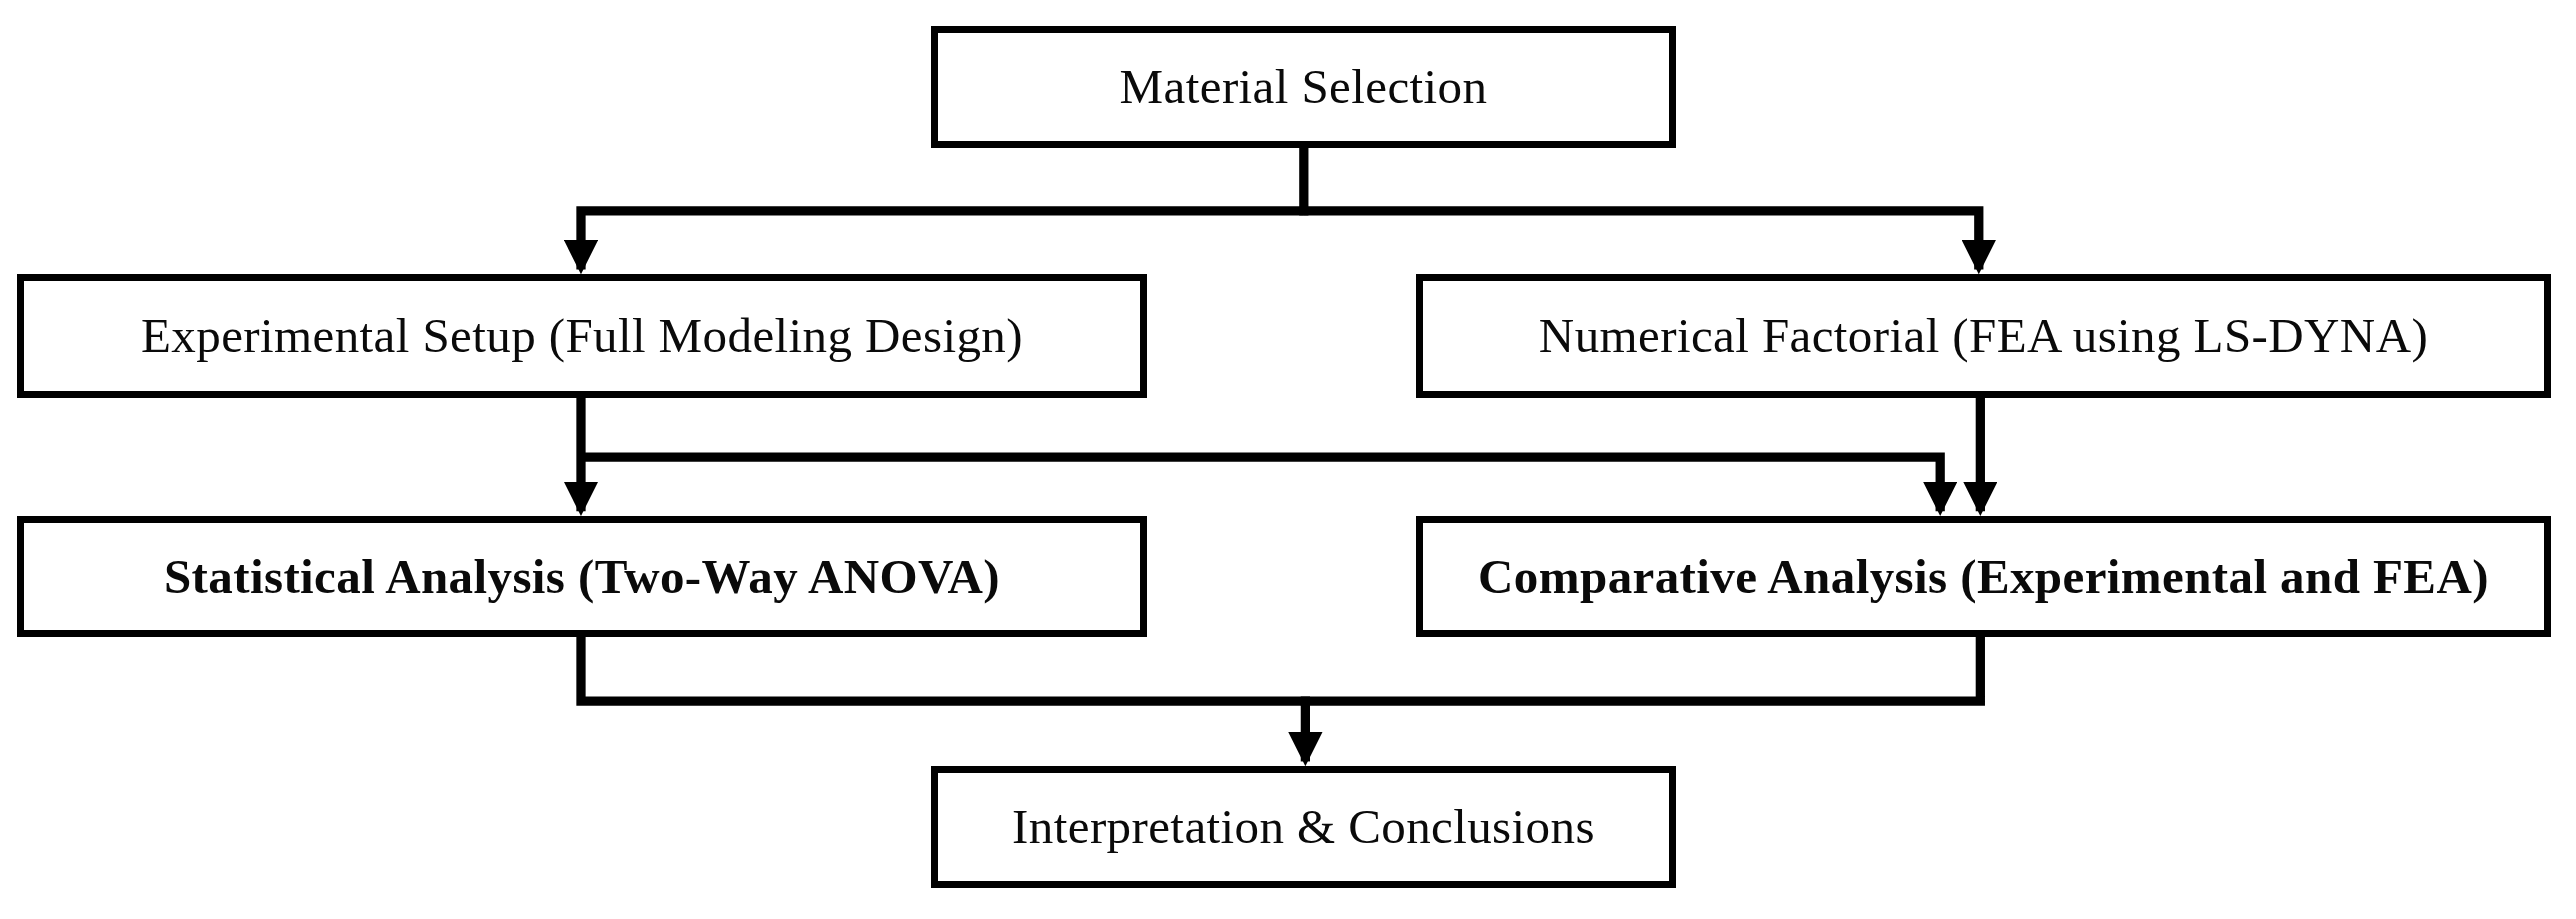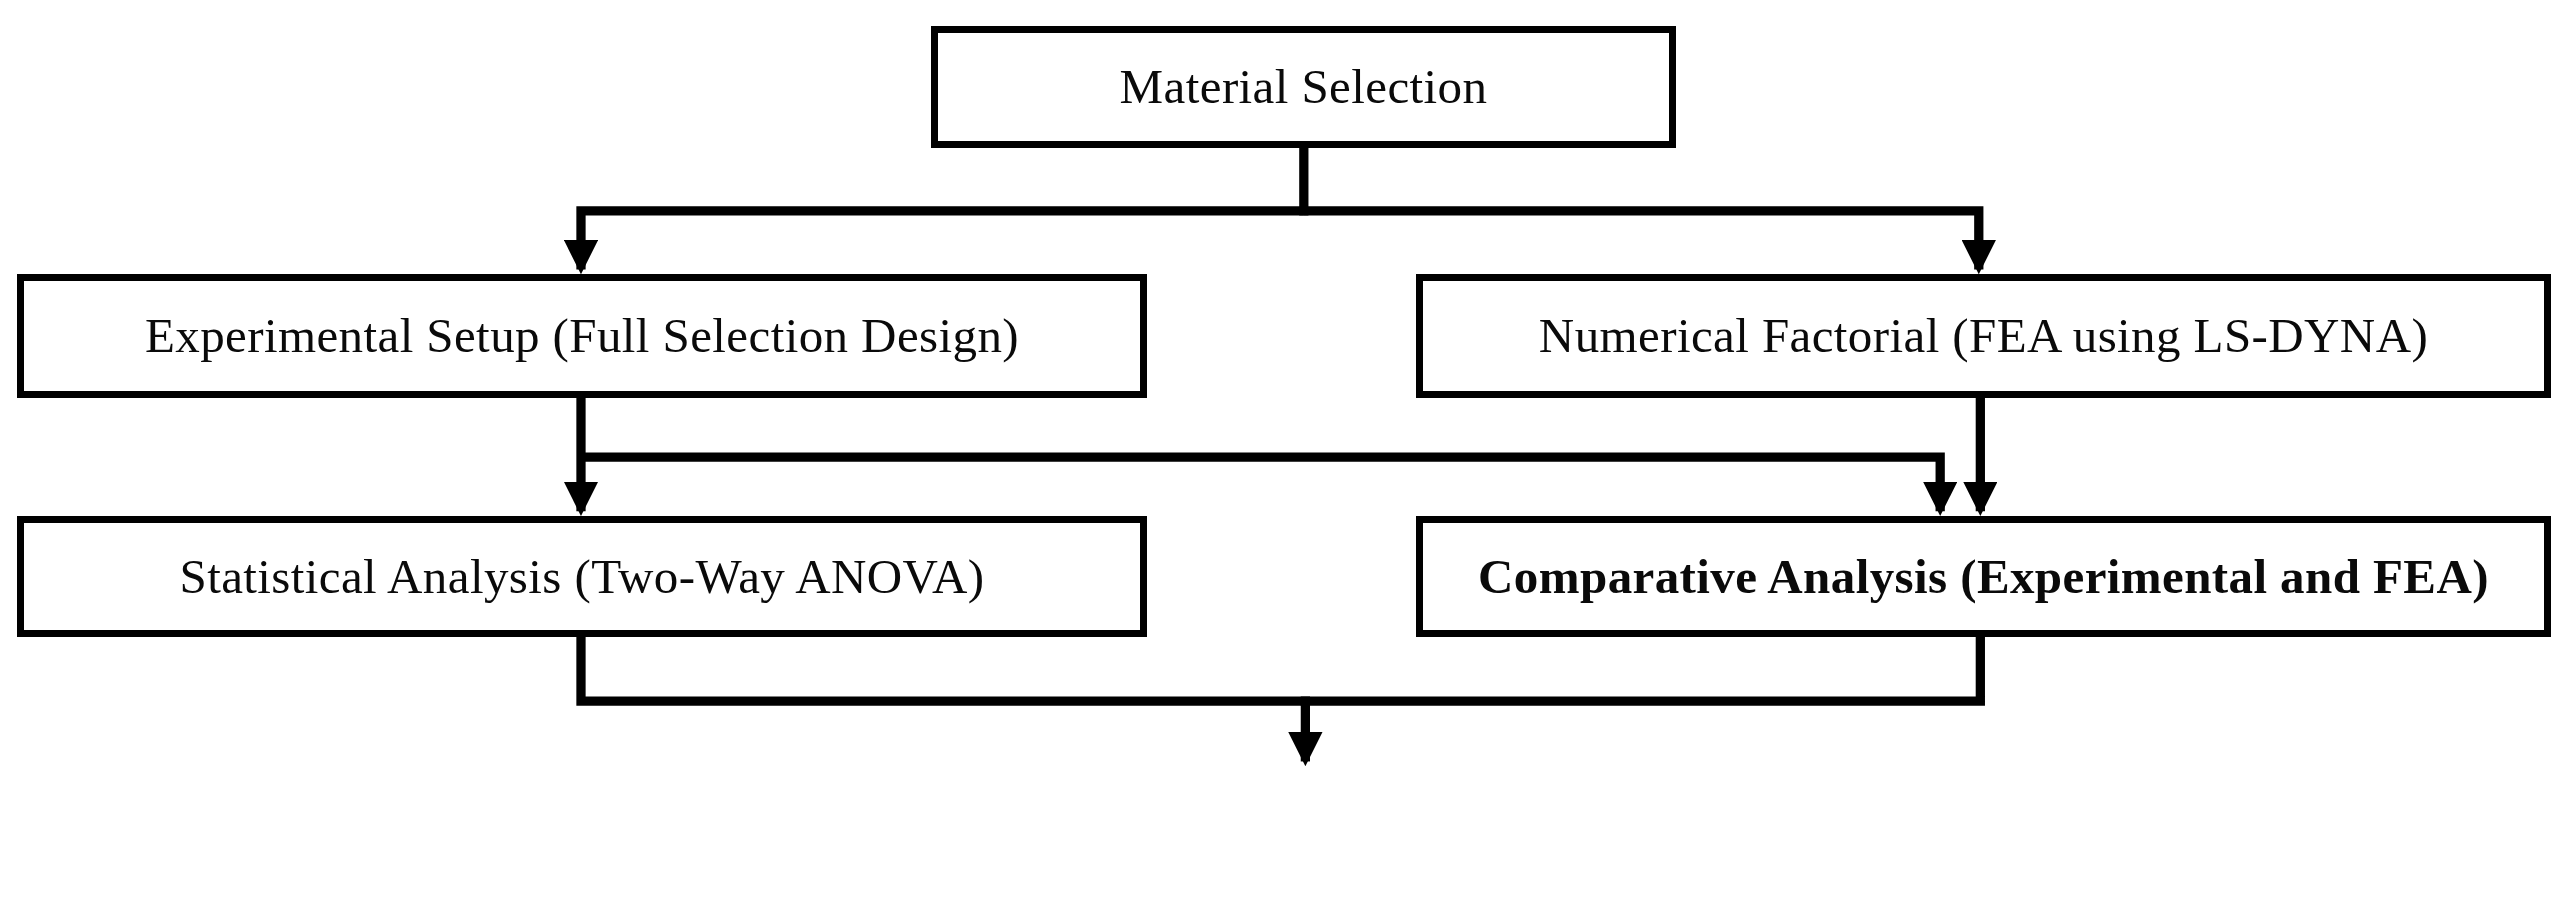--- a/index.html
+++ b/index.html
@@ -37,21 +37,21 @@
     font-family: "Liberation Serif", "DejaVu Serif", serif;
     font-size: 49px;
     line-height: 1.1;
     color: #0a0a0a;
     letter-spacing: 0.4px;
   }
   
   .node-material       { left: 931px; top: 25.5px;  width: 745px;  height: 122px; }
   .node-experimental   { left: 17px;   top: 274px; width: 1130px; height: 124px; }
   .node-numerical      { left: 1416px; top: 274px; width: 1135px; height: 124px; }
-  .node-statistical    { left: 17px;   top: 516px; width: 1130px; height: 121px; }
+  .node-statistical    { left: 17px;   top: 516px; width: 1130px; height: 121px; font-weight: bold; }
   .node-comparative    { left: 1416px; top: 516px; width: 1135px; height: 121px; font-weight: bold; }
   .node-interpretation { left: 931px; top: 766px; width: 745px;  height: 122px; }
 </style>
 </head>
 <body>
 
 <div class="canvas">
 
   <svg class="connectors" viewBox="0 0 3335 1190" xmlns="http://www.w3.org/2000/svg">
     <defs>
@@ -77,30 +77,33 @@
     <polyline points="2564,825 2564,908 1684,908"></polyline>
 
     <polyline points="1690,908 1690,986" marker-end="url(#arrowhead)"></polyline>
   </svg>
 
   <div class="node node-material">
     <span>Material Selection</span>
   </div>
 
   <div class="node node-experimental">
-    <span>Experimental Setup (Full Selection Design)</span>
+    <span>Experimental Setup (Full Modeling Design)</span>
   </div>
 
   <div class="node node-numerical">
     <span>Numerical Factorial (FEA using LS-DYNA)</span>
   </div>
 
   <div class="node node-statistical">
     <span>Statistical Analysis (Two-Way ANOVA)</span>
   </div>
 
   <div class="node node-comparative">
     <span>Comparative Analysis (Experimental and FEA)</span>
   </div>
 
+  <div class="node node-interpretation">
+    <span>Interpretation &amp; Conclusions</span>
+  </div>
 
 </div>
 
 
 </body></html>

